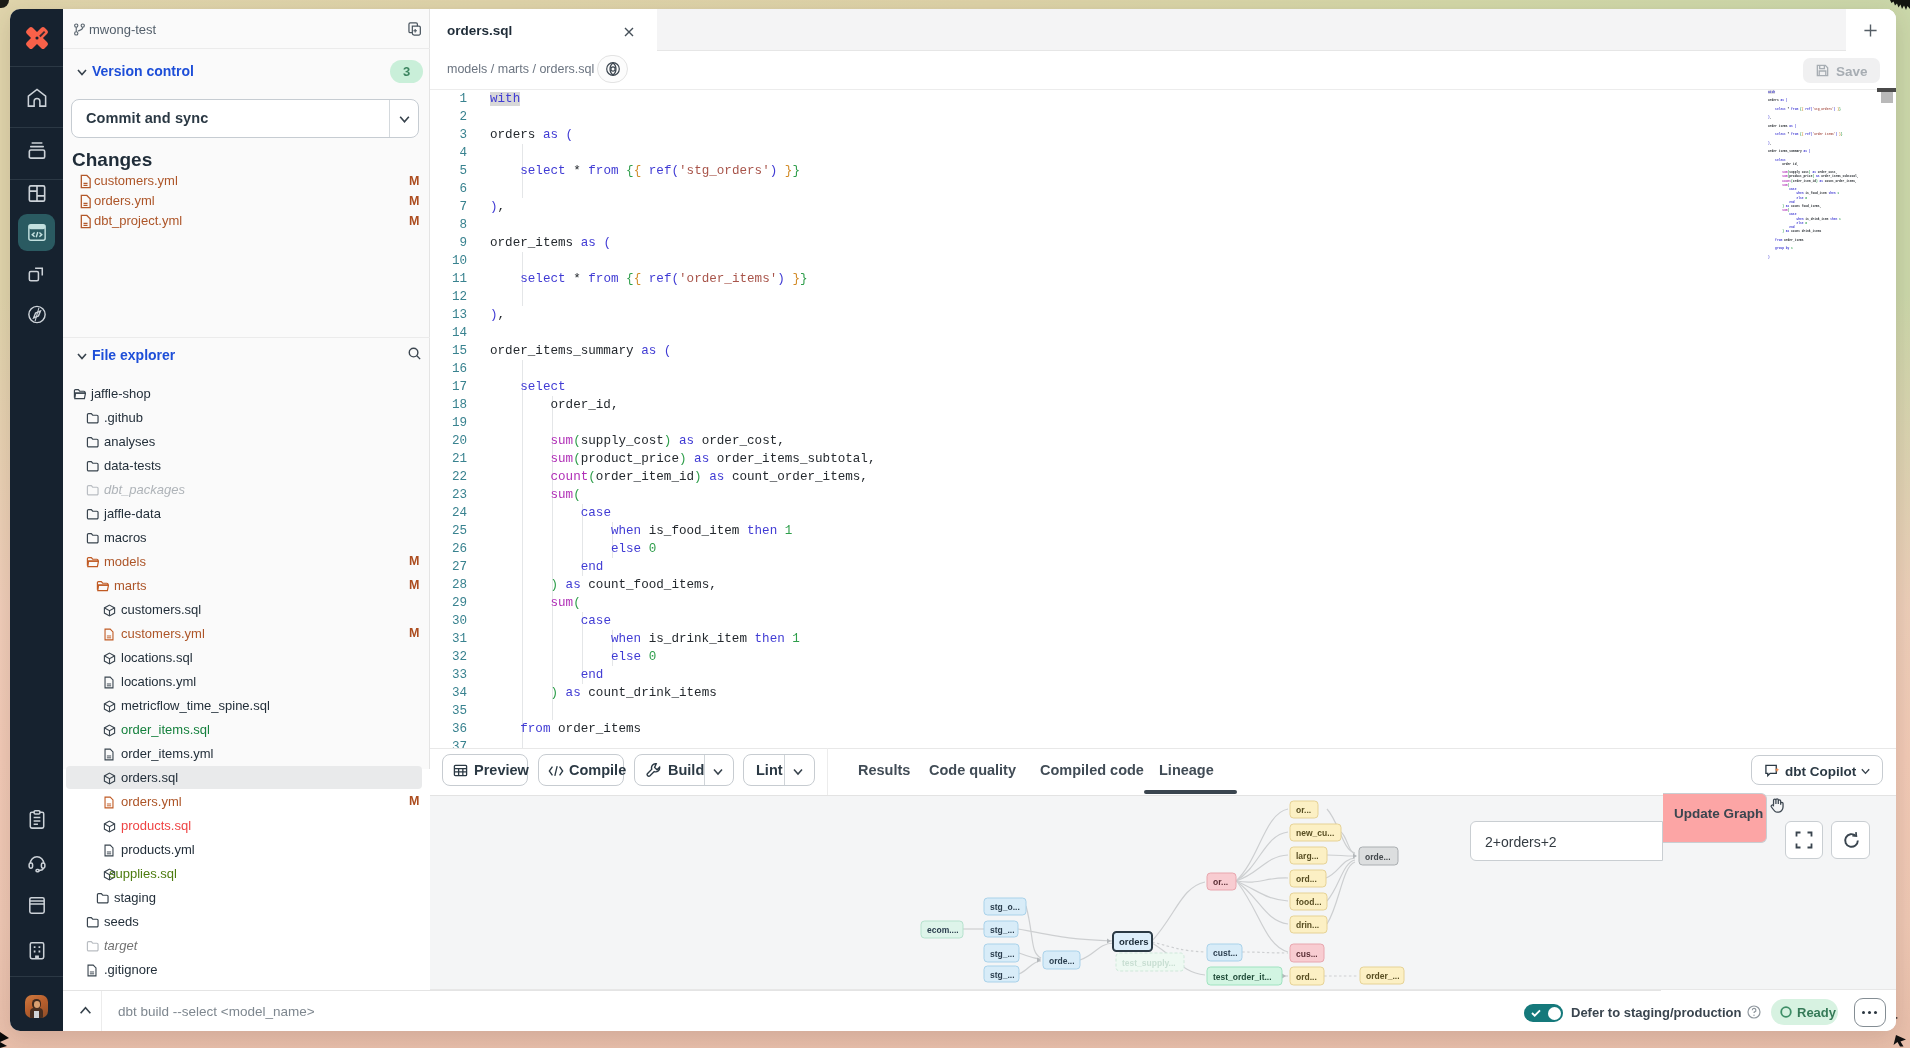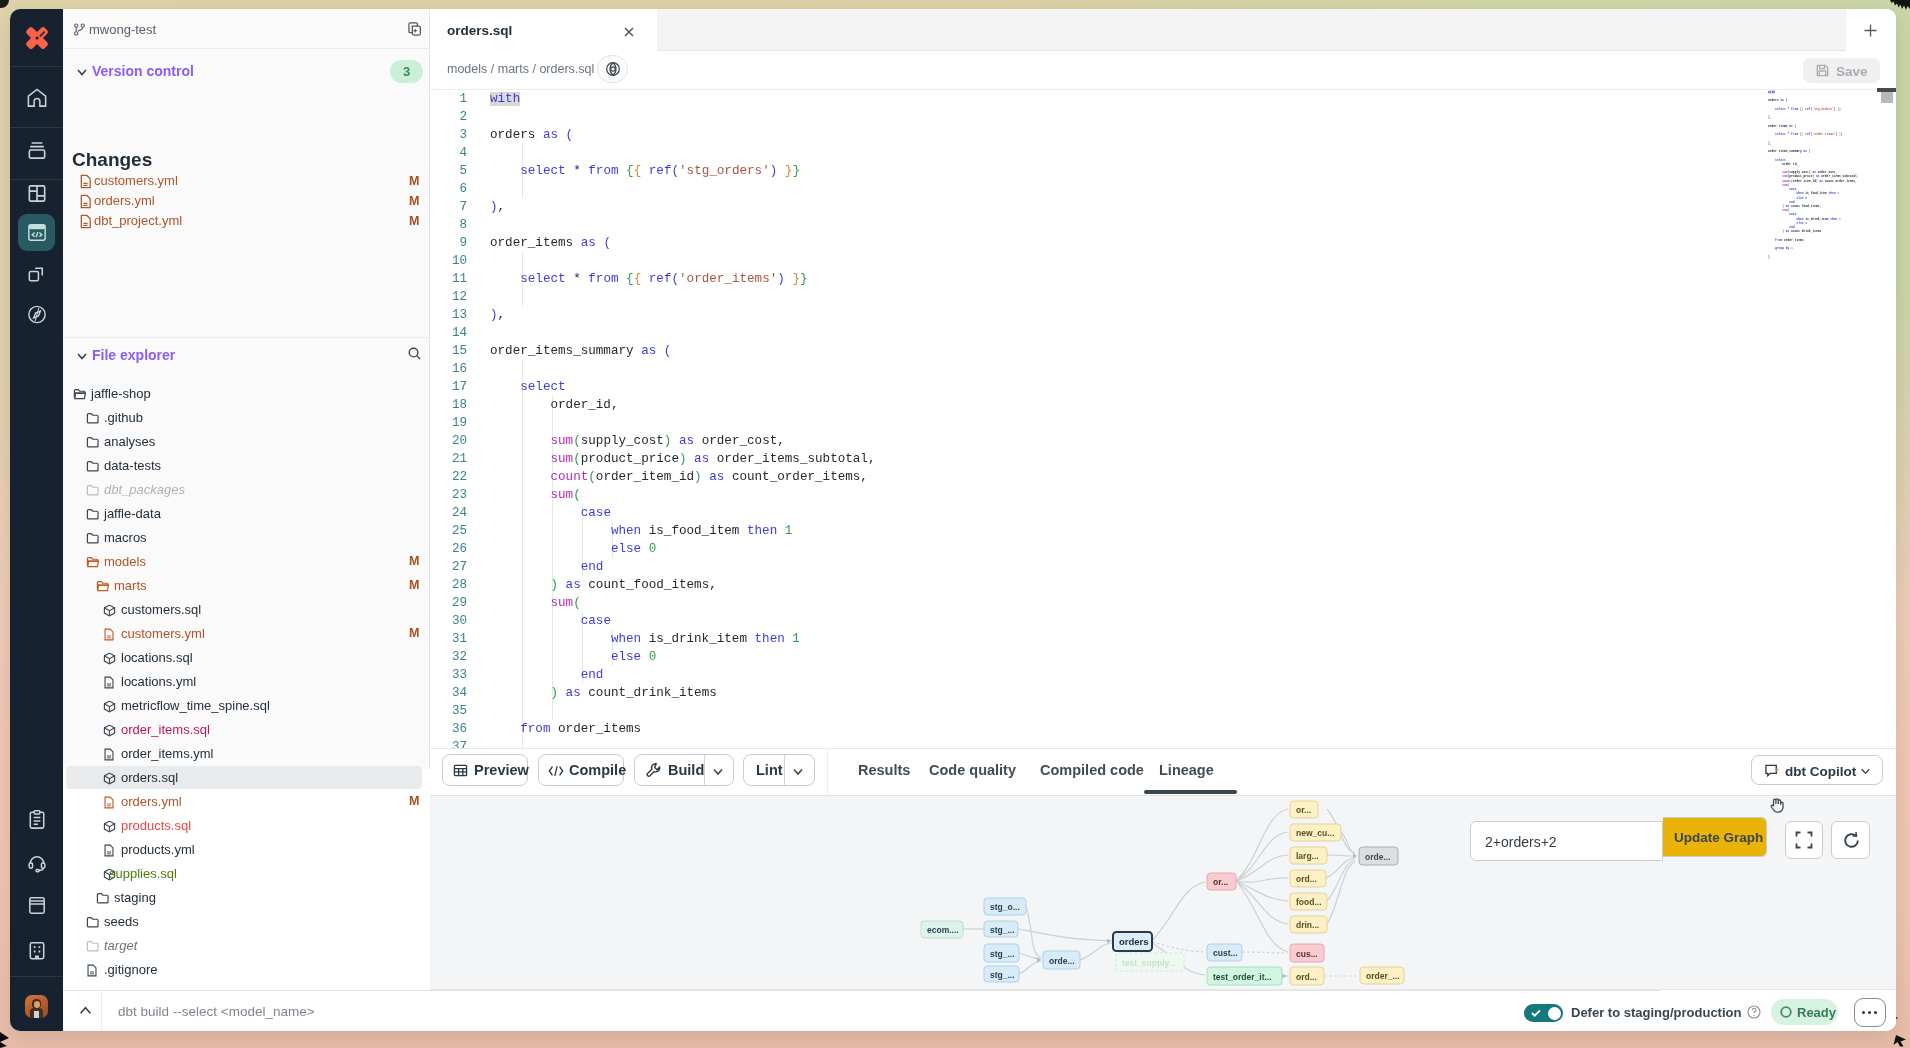--- a/index.html
+++ b/index.html
@@ -20,21 +20,21 @@
   }
   
   #sidebar { position:absolute; left:0; top:0; width:53px; height:1022px; background:#16222f; }
   #sidebar .div { position:absolute; left:0; width:53px; height:1px; background:#2b3844; }
   .sic { position:absolute; left:50%; transform:translateX(-50%); }
   
   #panel { position:absolute; left:53px; top:0; width:367px; height:760px; background:#fafafa; border-right:1px solid #e4e4e4; }
   
   #main { position:absolute; left:420px; top:0; width:1466px; height:1022px; background:#fff; }
   .bold { font-weight:bold; }
-  .sectitle { font-size:14px; font-weight:bold; color:#8b5cf6; }
+  .sectitle { font-size:14px; font-weight:bold; color:#1d4ed8; }
   
   #gutter { position:absolute; left:0px; top:81px; width:37px; text-align:right;
     font:12.6px/18px "Liberation Mono", monospace; color:#38828f; }
   #code { position:absolute; left:60px; top:81px; font:12.6px/18px "Liberation Mono", monospace; color:#24292e; white-space:pre; }
   .kw { color:#403bd4; }
   .fn { color:#b02fb7; }
   .gr { color:#2e9e4b; }
   .st { color:#a8544a; }
   .br { color:#d28b27; }
   .guide { position:absolute; width:1px; background:#e4e6e8; }
@@ -154,20 +154,27 @@
       <path d="M9.2 9 v4 M7.2 11 h4" stroke-width="1.3"></path>
     </svg>
     <div class="abs" style="left:0;top:39px;width:367px;height:1px;background:#ebebeb"></div>
 
     <svg class="abs" style="left:13px;top:57px" width="12" height="12" viewBox="0 0 12 12" fill="none" stroke="#37424c" stroke-width="1.6">
         <path d="M2 4 6 8.5 10 4"></path>
       </svg>
     <div class="abs sectitle" style="left:29px;top:54px">Version control</div>
     <div class="abs" style="left:327px;top:51px;width:33px;height:23px;border-radius:12px;background:#c9efd9;color:#3c8560;font-size:13px;font-weight:bold;text-align:center;line-height:23px">3</div>
 
+    <div class="abs" style="left:8px;top:90px;width:348px;height:39px;background:#fff;border:1px solid #c6ccd2;border-radius:8px;">
+      <div class="abs" style="left:14px;top:10px;font-size:14.5px;color:#2b3944;font-weight:bold;letter-spacing:.1px">Commit and sync</div>
+      <div class="abs" style="left:317px;top:0;width:1px;height:37px;background:#d4d9dd"></div>
+      <svg class="abs" style="left:326px;top:13px" width="13" height="13" viewBox="0 0 12 12" fill="none" stroke="#37424c" stroke-width="1.5">
+          <path d="M2 3.5 6 8 10 3.5"></path>
+        </svg>
+    </div>
     <div class="abs bold" style="left:9px;top:140px;font-size:19px;color:#1f2c38">Changes</div>
 
     <svg class="abs" style="left:16px;top:165px" width="13" height="15" viewBox="0 0 14 16" fill="none" stroke="#b3592c" stroke-width="1.4">
       <path d="M2.5 1.5 h6 l3.5 3.5 v9.5 h-9.5 Z"></path>
         <path d="M4.8 10 h4.4 M4.8 12.2 h4.4" stroke-width="1.2"></path>
     </svg>
     <div class="abs" style="left:31px;top:164px;font-size:13px;color:#ad5528">customers.yml</div>
     <div class="abs bold" style="left:346px;top:165px;font-size:12.5px;color:#ac4c1e">M</div>
     <svg class="abs" style="left:16px;top:185px" width="13" height="15" viewBox="0 0 14 16" fill="none" stroke="#b3592c" stroke-width="1.4">
       <path d="M2.5 1.5 h6 l3.5 3.5 v9.5 h-9.5 Z"></path>
@@ -256,21 +263,21 @@
 <div class="abs" style="left:58px;top:665px;font-size:13px;color:#232f3a">locations.yml</div>
 <svg class="abs" style="left:40px;top:691px" width="13" height="13" viewBox="0 0 14 14" fill="none" stroke="#39444e" stroke-width="1.2">
           <path d="M7 1.2 12.5 4.2 V9.8 L7 12.8 1.5 9.8 V4.2 Z"></path>
           <path d="M1.7 4.3 7 7.2 12.3 4.3 M7 7.2 V12.6"></path>
         </svg>
 <div class="abs" style="left:58px;top:689px;font-size:13px;color:#232f3a">metricflow_time_spine.sql</div>
 <svg class="abs" style="left:40px;top:715px" width="13" height="13" viewBox="0 0 14 14" fill="none" stroke="#39444e" stroke-width="1.2">
           <path d="M7 1.2 12.5 4.2 V9.8 L7 12.8 1.5 9.8 V4.2 Z"></path>
           <path d="M1.7 4.3 7 7.2 12.3 4.3 M7 7.2 V12.6"></path>
         </svg>
-<div class="abs" style="left:58px;top:713px;font-size:13px;color:#be185d">order_items.sql</div>
+<div class="abs" style="left:58px;top:713px;font-size:13px;color:#15803d">order_items.sql</div>
 <svg class="abs" style="left:40px;top:739px" width="12" height="13" viewBox="0 0 13 14" fill="none" stroke="#39444e" stroke-width="1.2">
           <path d="M2.2 1.2 h5.6 l3 3 v8.6 h-8.6 Z"></path>
           <path d="M4.2 8.6 h4.6 M4.2 10.6 h4.6" stroke-width="1"></path>
         </svg>
 <div class="abs" style="left:58px;top:737px;font-size:13px;color:#232f3a">order_items.yml</div>
 <div class="abs" style="left:3px;top:757px;width:356px;height:23px;background:#e9eaeb;border-radius:4px"></div>
 <svg class="abs" style="left:40px;top:763px" width="13" height="13" viewBox="0 0 14 14" fill="none" stroke="#39444e" stroke-width="1.2">
           <path d="M7 1.2 12.5 4.2 V9.8 L7 12.8 1.5 9.8 V4.2 Z"></path>
           <path d="M1.7 4.3 7 7.2 12.3 4.3 M7 7.2 V12.6"></path>
         </svg>
@@ -558,21 +565,21 @@
     <text x="936" y="184.0" font-family="Liberation Sans, sans-serif" font-size="8.5" font-weight="bold" fill="#584e22">order_...</text>
     </svg>
 
     <svg class="abs" style="left:1338px;top:787px" width="19" height="19" viewBox="0 0 24 24" fill="#f4f5f6" stroke="#3c4650" stroke-width="1.6">
       <path d="M7 11 V5.5 a1.5 1.5 0 0 1 3 0 V10 m0 -4.8 a1.5 1.5 0 0 1 3 0 V10 m0 -3.6 a1.5 1.5 0 0 1 3 0 V11 m0 -1.5 a1.5 1.5 0 0 1 3 0 V14 a6.5 6.5 0 0 1 -6.5 6.5 H11.5 C9 20.5 7.8 19 5.5 15.5 L4.2 13.6 a1.6 1.6 0 0 1 2.6 -1.8 L7 13"></path>
     </svg>
 
     <div class="abs" style="left:1040px;top:812px;width:193px;height:40px;background:#fff;border:1px solid #c9ced2;border-radius:6px 0 0 6px">
       <div class="abs" style="left:14px;top:12px;font-size:14px;color:#333b42">2+orders+2</div>
     </div>
-    <div class="abs" style="left:1233px;top:808px;width:104px;height:40px;background:#eab308;border:1px solid #c9ced2;border-left:none;border-radius:0 6px 6px 0">
+    <div class="abs" style="left:1233px;top:784px;width:104px;height:50px;background:#fca5a5;border:1px solid #c9ced2;border-left:none;border-radius:0 6px 6px 0">
       <div class="abs bold" style="left:11px;top:12px;font-size:13.5px;color:#3a454f">Update Graph</div>
     </div>
     <div class="abs" style="left:1355px;top:812px;width:38px;height:38px;background:#fff;border:1px solid #c9ced2;border-radius:6px">
       <svg style="position:absolute;left:9px;top:9px" width="18" height="18" viewBox="0 0 18 18" fill="none" stroke="#3a454f" stroke-width="1.8">
         <path d="M1.5 5.5 V1.5 H5.5 M12.5 1.5 H16.5 V5.5 M16.5 12.5 V16.5 H12.5 M5.5 16.5 H1.5 V12.5"></path>
       </svg>
     </div>
     <div class="abs" style="left:1401px;top:812px;width:39px;height:38px;background:#fff;border:1px solid #c9ced2;border-radius:6px">
       <svg style="position:absolute;left:10px;top:9px" width="19" height="19" viewBox="0 0 18 18" fill="none" stroke="#3a454f" stroke-width="1.8">
         <path d="M15 9 a6 6 0 1 1 -2 -4.5"></path>

